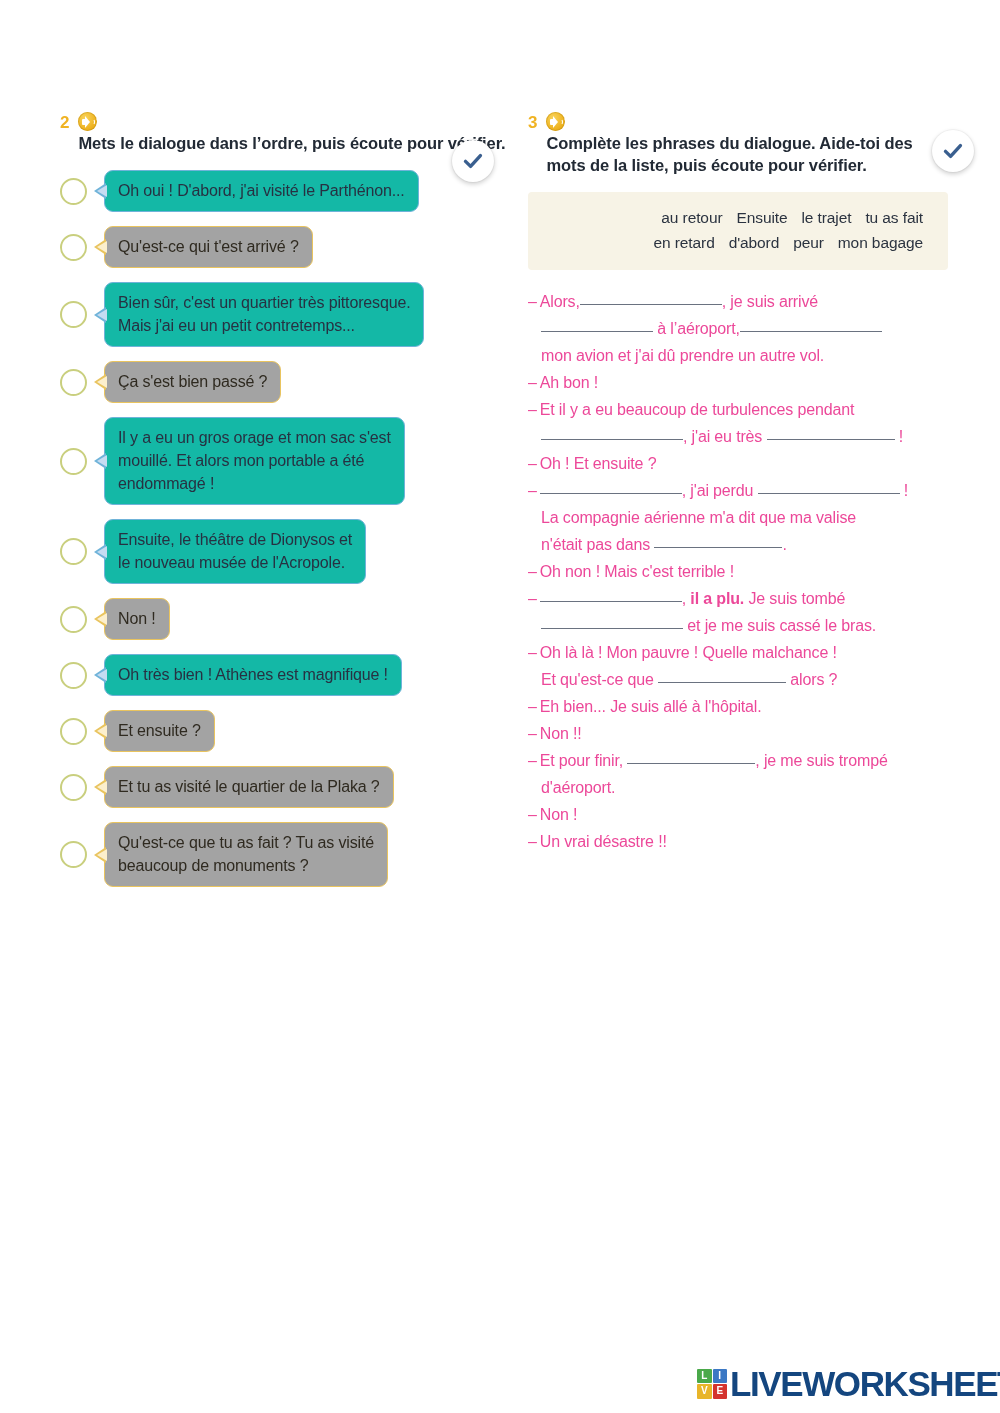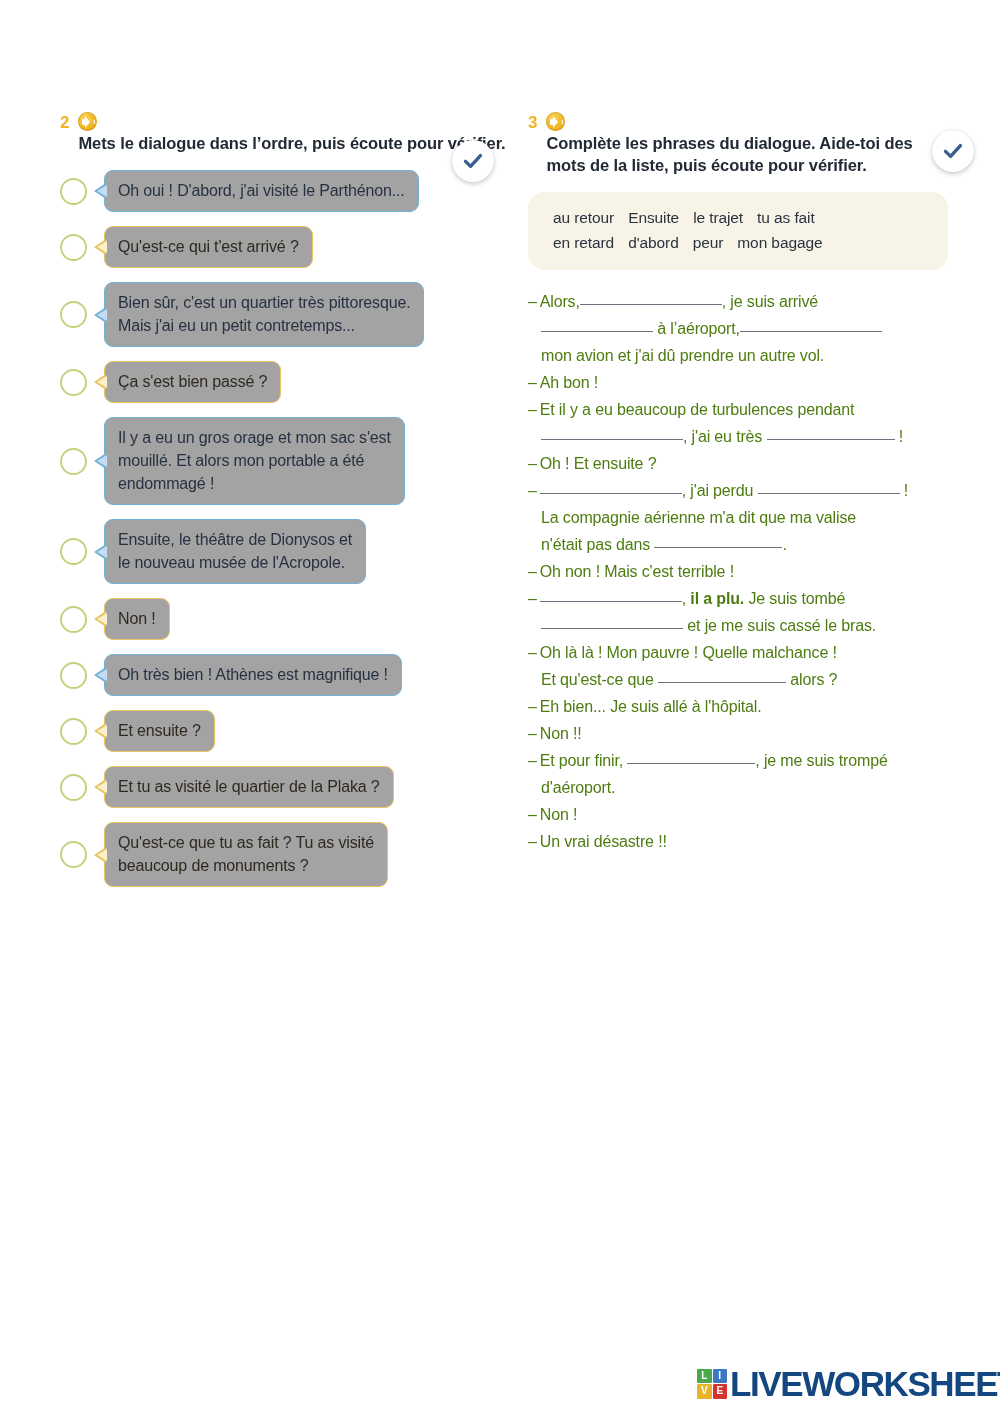--- a/index.html
+++ b/index.html
@@ -158,21 +158,21 @@
     position: absolute;
     left: -11px;
     top: 50%;
     margin-top: -8px;
     width: 0;
     height: 0;
     border-style: solid;
     border-width: 8px 12px 8px 0;
   }
   .bubble.blue {
-    background: #a3a3a3;
+    background: #14b8a6;
     border: 1.6px solid #6fb3d9;
     color: #273142;
   }
   .bubble.blue::before {
     border-color: transparent #6fb3d9 transparent transparent;
   }
   .bubble.blue::after {
     content: "";
     position: absolute;
     left: -8px;
@@ -203,38 +203,38 @@
     border-style: solid;
     border-width: 6px 10px 6px 0;
     border-color: transparent #fcefcd transparent transparent;
   }
   .bubble .line { display: block; white-space: nowrap; }
 
   
   .wordbank {
     margin-top: 16px;
     background: #f7f3e6;
-    border-radius: 16px;
+    border-radius: 4px;
     padding: 13px 18px 15px 18px;
-    text-align: left;
+    text-align: right;
     font-size: 15.5px;
     line-height: 25px;
     color: #2b3340;
     letter-spacing: -0.1px;
   }
   .wordbank .wb-line { display: block; white-space: nowrap; }
   .wordbank .wb-word { display: inline-block; margin: 0 7px; }
 
   
   .dialogue {
     margin-top: 18px;
     font-size: 16px;
     line-height: 27px;
     letter-spacing: -0.15px;
-    color: #4d7c0f;
+    color: #ec4899;
   }
   .dlg-line {
     display: block;
     white-space: nowrap;
   }
   .dlg-line.cont { padding-left: 13px; }
   .dash { display: inline-block; margin-right: 3px; }
   .blank {
     display: inline-block;
     border-bottom: 1.4px solid #6a7280;

